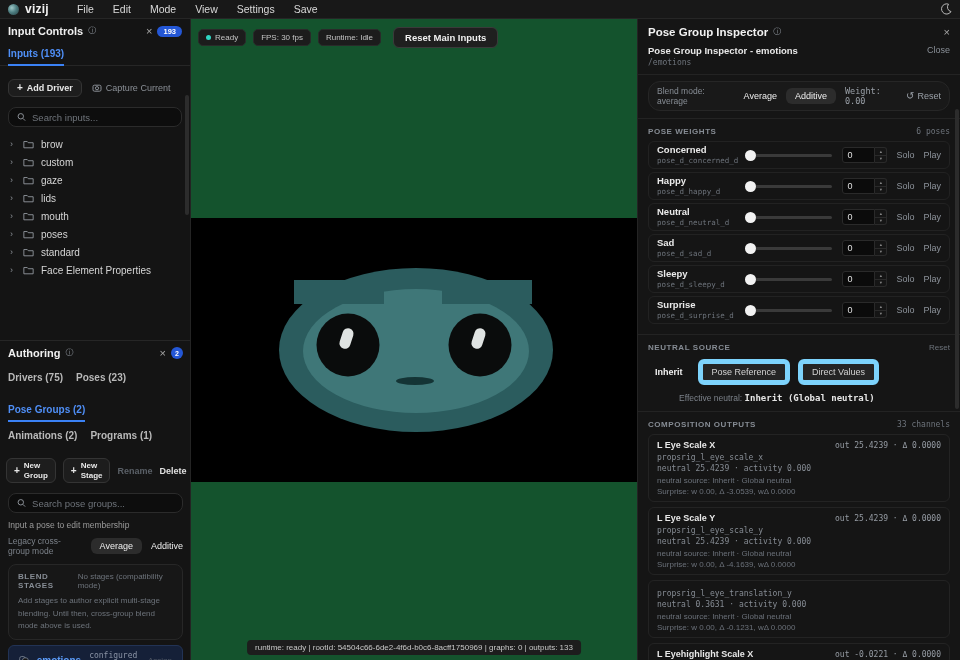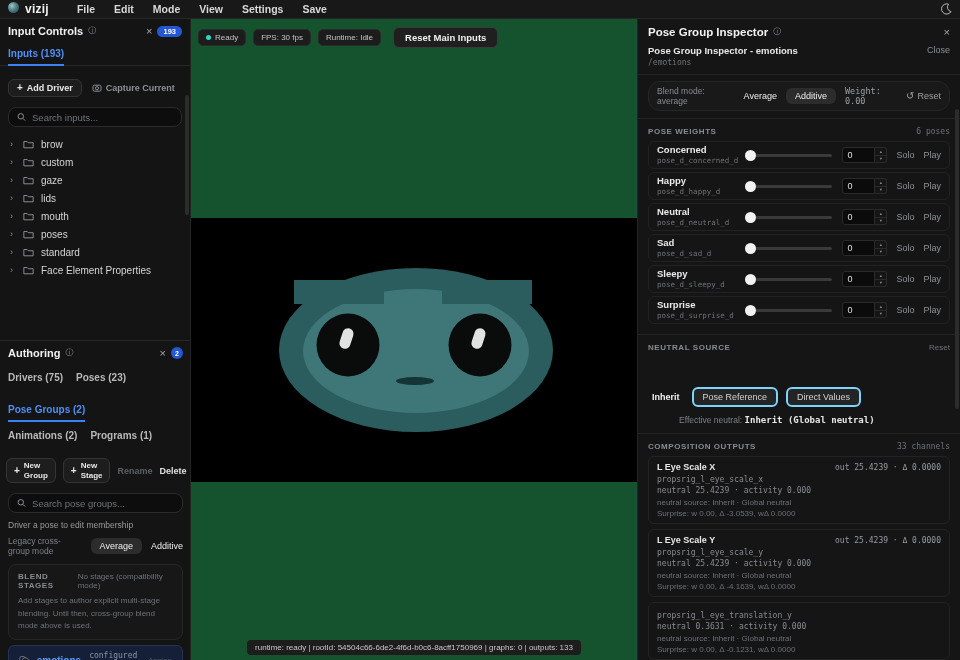--- a/index.html
+++ b/index.html
@@ -3,26 +3,26 @@
 <meta charset="utf-8">
 <style>
   * { margin:0; padding:0; box-sizing:border-box; }
   html,body { width:960px; height:660px; background:#0d0d0d; overflow:hidden;
     font-family:"Liberation Sans", sans-serif; -webkit-font-smoothing:antialiased; }
   .mono { font-family:"DejaVu Sans Mono", monospace; }
 
   
   .topbar { position:absolute; left:0; top:0; width:960px; height:19px; background:#181818;
     border-bottom:1px solid #262626; display:flex; align-items:center; padding:0 8px; z-index:5;}
-  .logo { display:flex; align-items:flex-start; gap:6px; margin-right:28px; }
+  .logo { display:flex; align-items:center; gap:6px; margin-right:28px; }
   .logo-orb { width:11px; height:11px; border-radius:50%;
     background:radial-gradient(circle at 35% 35%, #9fc8c8 0%, #4e7f82 45%, #253c40 100%); }
   .logo-text { font-size:12px; font-weight:bold; color:#f2f2f2; letter-spacing:.02em; }
   .menus { display:flex; gap:19px; }
-  .menu-item { font-size:10.5px; font-weight:700; color:#d9d9d9; cursor:default; }
+  .menu-item { font-size:10.5px; font-weight:400; color:#d9d9d9; cursor:default; }
   .top-right { margin-left:auto; }
   .moon { width:12px; height:12px; display:block; }
 
   
   .left-col { position:absolute; left:0; top:19px; width:191px; height:641px; background:#141414;
     border-right:1px solid #242424; overflow:hidden; }
   .center-col { position:absolute; left:191px; top:19px; width:446px; height:641px; background:#14532d; }
   .right-col { position:absolute; left:637px; top:19px; width:323px; height:641px; background:#151515;
     border-left:1px solid #242424; overflow:hidden; }
 
@@ -36,21 +36,21 @@
     border-radius:8px; padding:1px 6px; }
   .circle-badge { background:#2457d6; color:#fff; font-size:7px; font-weight:bold; width:12px;
     height:12px; border-radius:50%; display:flex; align-items:center; justify-content:center; }
   .tab-row { display:flex; gap:14px; padding:4px 8px 0 8px; border-bottom:1px solid #262626; }
   .tab { font-size:10px; font-weight:bold; color:#b9b9b9; padding:3px 0 5px 0; white-space:nowrap; }
   .tab.active { color:#4f8ff7; border-bottom:2px solid #3b82f6; margin-bottom:-1px; }
   .ic-actions { display:flex; align-items:center; gap:10px; margin:13px 8px 0 8px; }
   .chip-btn { display:flex; align-items:center; gap:4px; background:#1d1d1d; border:1px solid #343434;
     border-radius:6px; padding:3px 8px; font-size:9px; font-weight:bold; color:#e8e8e8; }
   .plus-glyph { color:#e8e8e8; font-size:10px; font-weight:bold; line-height:1; }
-  .ghost-btn { display:flex; align-items:center; gap:4px; font-size:9px; font-weight:700; color:#8b9097; }
+  .ghost-btn { display:flex; align-items:center; gap:4px; font-size:9px; font-weight:400; color:#8b9097; }
   .search-box { display:flex; align-items:center; gap:6px; margin:10px 8px 0 8px; background:#0d0d0d;
     border:1px solid #2b2b2b; border-radius:8px; padding:4px 8px; height:20px; }
   .search-box input { background:transparent; border:0; outline:0; color:#cfcfcf; font-size:9.5px;
     width:100%; font-family:"Liberation Sans", sans-serif; }
   .search-box input::placeholder { color:#6f747b; }
   .tree { margin-top:8px; }
   .tree-row { display:flex; align-items:center; gap:7px; padding:3.5px 10px; }
   .chev { color:#8b9097; font-size:9px; line-height:1; width:6px; }
   .tree-label { font-size:10px; color:#d6d6d6; font-weight:500; }
   .vscroll { position:absolute; width:4px; border-radius:2px; background:#2c2c2c; }
@@ -120,22 +120,22 @@
   .knob { position:absolute; left:-2px; top:-4px; width:11px; height:11px; border-radius:50%; background:#f2f2f2; }
   .numwrap { display:flex; }
   .numbox { width:33px; height:16px; background:#0b0b0b; border:1px solid #2a2a2a; border-radius:3px 0 0 3px;
     font-size:9px; color:#e0e0e0; padding:0 4px; line-height:15px; }
   .spinner { width:12px; height:16px; border:1px solid #2a2a2a; border-left:0; border-radius:0 3px 3px 0;
     display:flex; flex-direction:column; }
   .spin-cell { flex:1; display:flex; align-items:center; justify-content:center; font-size:4.5px; color:#8d8d8d; }
   .spin-cell:first-child { border-bottom:1px solid #2a2a2a; }
   .row-btn { font-size:9px; color:#8d939b; margin-left:9px; }
   .ns-buttons { display:flex; align-items:center; gap:8px; padding:2px 10px 0 10px; }
-  .ns-btn { background:#242424; border:2px solid #7dd3fc; border-radius:6px; padding:3px 9px;
-    font-size:9px; color:#d2d2d2;margin-top:28px; }
+  .ns-btn { background:#242424; border:5px solid #7dd3fc; border-radius:6px; padding:3px 9px;
+    font-size:9px; color:#d2d2d2; }
   .ns-btn.active { background:transparent; border-color:transparent; padding:3px 2px; font-weight:bold; color:#f2f2f2; }
   .effective { padding:8px 10px 1px 10px; font-size:8.5px; color:#7c828a;margin-left:31px; }
   .effective b { font-size:9px; color:#e6e6e6; font-family:"DejaVu Sans Mono", monospace; font-weight:bold; }
   .out-card { border:1px solid #232323; border-radius:6px; margin:0 10px 5px 10px; padding:5px 8px; }
   .out-line1 { display:flex; justify-content:space-between; align-items:baseline; }
   .out-name { font-size:9px; font-weight:bold; color:#e8e8e8; }
   .out-val { font-size:8px; color:#969ca4; }
   .out-prop, .out-neutral { font-size:8px; color:#868c94; margin-top:2.5px; }
   .out-src, .out-sup { font-size:8px; color:#6b717a; margin-top:2.5px; font-family:"Liberation Sans", sans-serif; }
 </style>
@@ -307,21 +307,21 @@
       <span class="txt-btn">Delete</span>
 
     </div>
     <div class="search-box">
       <svg width="10" height="10" viewBox="0 0 10 10">
         <circle cx="4.2" cy="4.2" r="3" fill="none" stroke="#8b9097" stroke-width="1.1"></circle>
         <line x1="6.5" y1="6.5" x2="9" y2="9" stroke="#8b9097" stroke-width="1.1"></line>
       </svg>
       <input placeholder="Search pose groups..." style="">
     </div>
-    <div class="hint">Driver a pose to edit membership</div>
+    <div class="hint">Input a pose to edit membership</div>
     <div class="legacy-row">
       <span class="legacy-label">Legacy cross-group mode</span>
       <span style="display:flex; gap:9px; align-items:center;">
 
           <span class="mode-btn active">Average</span>
 
           <span class="mode-btn">Additive</span>
         </span>
     </div>
     <div class="blend-box">

